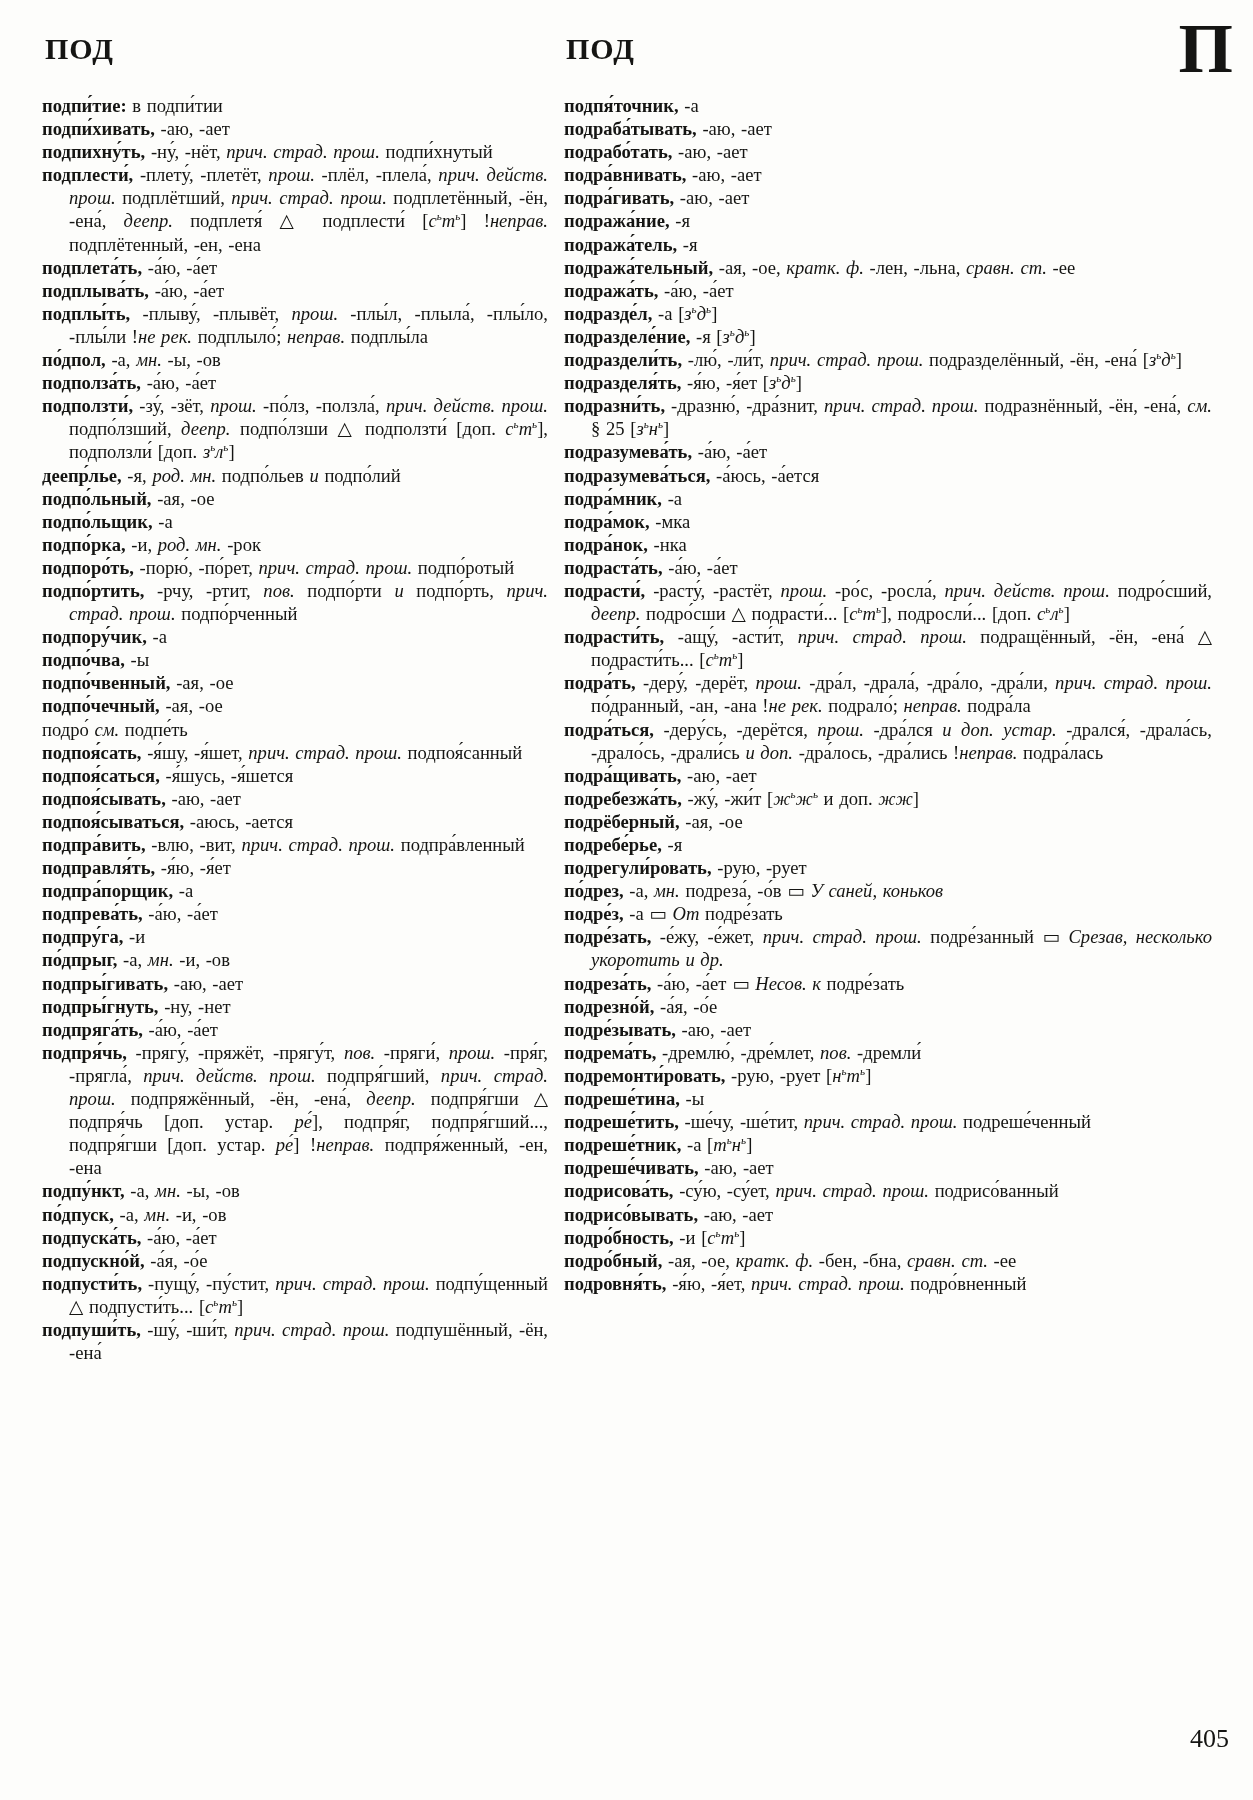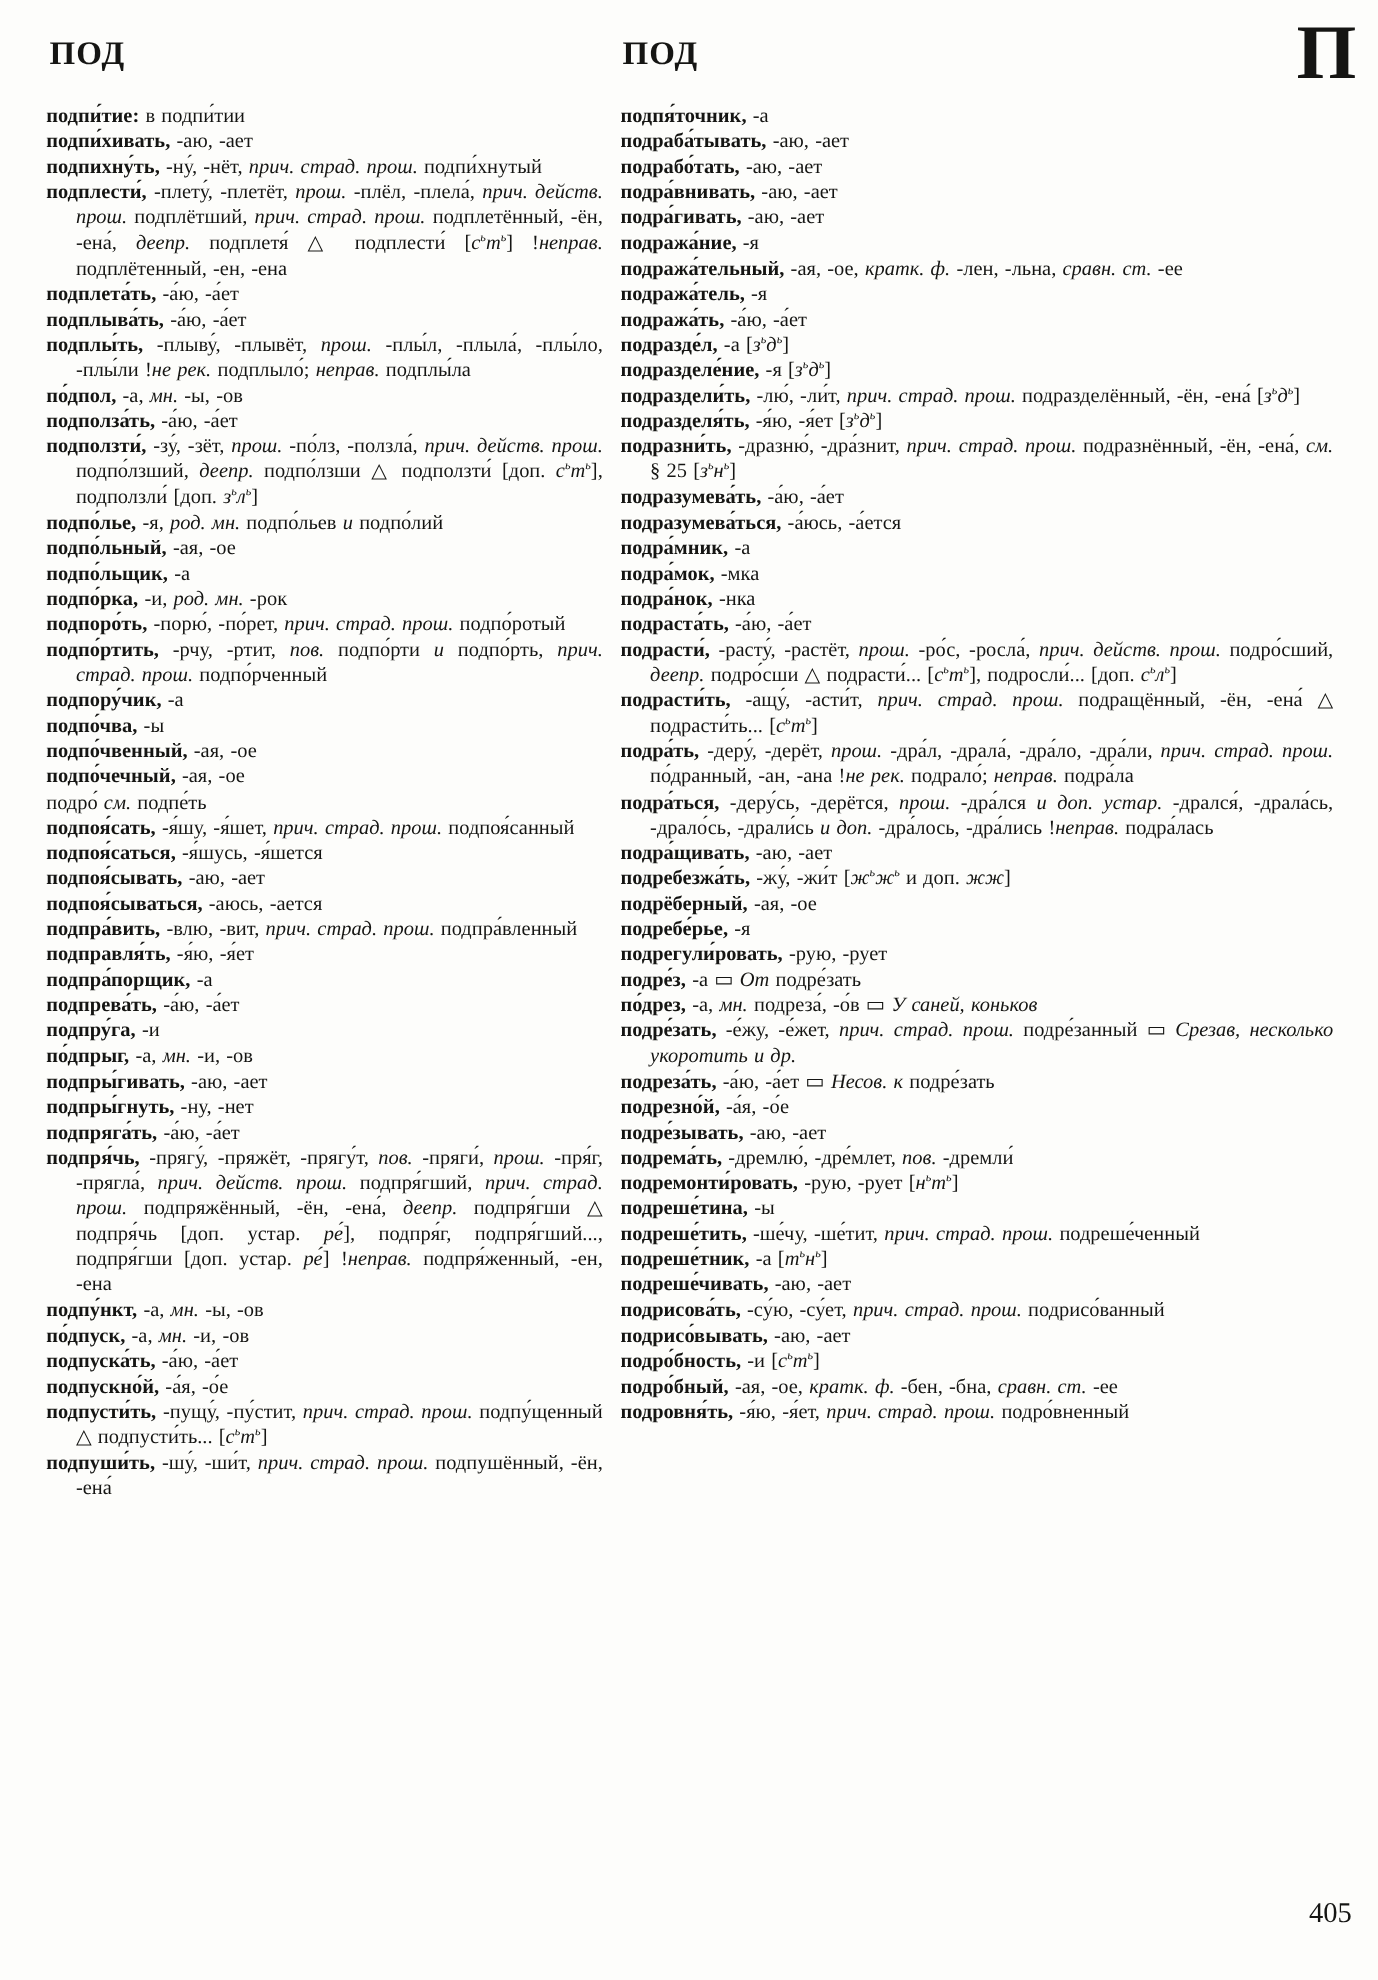--- a/index.html
+++ b/index.html
@@ -60,21 +60,21 @@
       <p class="entry"><span class="seg-b">подпи́тие:</span><span class="seg-n"> в подпи́тии</span></p>
       <p class="entry"><span class="seg-b">подпи́хивать,</span><span class="seg-n"> -аю, -ает</span></p>
       <p class="entry"><span class="seg-b">подпихну́ть,</span><span class="seg-n"> -ну́, -нёт, </span><span class="seg-i">прич. страд. прош.</span><span class="seg-n"> подпи́хнутый</span></p>
       <p class="entry"><span class="seg-b">подплести́,</span><span class="seg-n"> -плету́, -плетёт, </span><span class="seg-i">прош.</span><span class="seg-n"> -плёл, -плела́, </span><span class="seg-i">прич. действ. прош.</span><span class="seg-n"> подплётший, </span><span class="seg-i">прич. страд. прош.</span><span class="seg-n"> подплетённый, -ён, -ена́, </span><span class="seg-i">деепр.</span><span class="seg-n"> подплетя́ △ подплести́ [</span><span class="seg-i">с<sup>ь</sup>т<sup>ь</sup></span><span class="seg-n">] !</span><span class="seg-i">неправ.</span><span class="seg-n"> подплётенный, -ен, -ена</span></p>
       <p class="entry"><span class="seg-b">подплета́ть,</span><span class="seg-n"> -а́ю, -а́ет</span></p>
       <p class="entry"><span class="seg-b">подплыва́ть,</span><span class="seg-n"> -а́ю, -а́ет</span></p>
       <p class="entry"><span class="seg-b">подплы́ть,</span><span class="seg-n"> -плыву́, -плывёт, </span><span class="seg-i">прош.</span><span class="seg-n"> -плы́л, -плыла́, -плы́ло, -плы́ли !</span><span class="seg-i">не рек.</span><span class="seg-n"> подплыло́; </span><span class="seg-i">неправ.</span><span class="seg-n"> подплы́ла</span></p>
       <p class="entry"><span class="seg-b">по́дпол,</span><span class="seg-n"> -а, </span><span class="seg-i">мн.</span><span class="seg-n"> -ы, -ов</span></p>
       <p class="entry"><span class="seg-b">подполза́ть,</span><span class="seg-n"> -а́ю, -а́ет</span></p>
       <p class="entry"><span class="seg-b">подползти́,</span><span class="seg-n"> -зу́, -зёт, </span><span class="seg-i">прош.</span><span class="seg-n"> -по́лз, -ползла́, </span><span class="seg-i">прич. действ. прош.</span><span class="seg-n"> подпо́лзший, </span><span class="seg-i">деепр.</span><span class="seg-n"> подпо́лзши △ подползти́ [доп. </span><span class="seg-i">с<sup>ь</sup>т<sup>ь</sup></span><span class="seg-n">], подползли́ [доп. </span><span class="seg-i">з<sup>ь</sup>л<sup>ь</sup></span><span class="seg-n">]</span></p>
-      <p class="entry"><span class="seg-b">подпо́лье,</span><span class="seg-n"> -я, </span><span class="seg-i">род. мн.</span><span class="seg-n"> подпо́льев </span><span class="seg-i">и</span><span class="seg-n"> подпо́лий</span></p>
+      <p class="entry"><span class="seg-b">деепр́лье,</span><span class="seg-n"> -я, </span><span class="seg-i">род. мн.</span><span class="seg-n"> подпо́льев </span><span class="seg-i">и</span><span class="seg-n"> подпо́лий</span></p>
       <p class="entry"><span class="seg-b">подпо́льный,</span><span class="seg-n"> -ая, -ое</span></p>
       <p class="entry"><span class="seg-b">подпо́льщик,</span><span class="seg-n"> -а</span></p>
       <p class="entry"><span class="seg-b">подпо́рка,</span><span class="seg-n"> -и, </span><span class="seg-i">род. мн.</span><span class="seg-n"> -рок</span></p>
       <p class="entry"><span class="seg-b">подпоро́ть,</span><span class="seg-n"> -порю́, -по́рет, </span><span class="seg-i">прич. страд. прош.</span><span class="seg-n"> подпо́ротый</span></p>
       <p class="entry"><span class="seg-b">подпо́ртить,</span><span class="seg-n"> -рчу, -ртит, </span><span class="seg-i">пов.</span><span class="seg-n"> подпо́рти </span><span class="seg-i">и</span><span class="seg-n"> подпо́рть, </span><span class="seg-i">прич. страд. прош.</span><span class="seg-n"> подпо́рченный</span></p>
       <p class="entry"><span class="seg-b">подпору́чик,</span><span class="seg-n"> -а</span></p>
       <p class="entry"><span class="seg-b">подпо́чва,</span><span class="seg-n"> -ы</span></p>
       <p class="entry"><span class="seg-b">подпо́чвенный,</span><span class="seg-n"> -ая, -ое</span></p>
       <p class="entry"><span class="seg-b">подпо́чечный,</span><span class="seg-n"> -ая, -ое</span></p>
       <p class="entry"><span class="seg-n">подро́ </span><span class="seg-i">см.</span><span class="seg-n"> подпе́ть</span></p>
@@ -99,22 +99,22 @@
       <p class="entry"><span class="seg-b">подпусти́ть,</span><span class="seg-n"> -пущу́, -пу́стит, </span><span class="seg-i">прич. страд. прош.</span><span class="seg-n"> подпу́щенный △ подпусти́ть... [</span><span class="seg-i">с<sup>ь</sup>т<sup>ь</sup></span><span class="seg-n">]</span></p>
       <p class="entry"><span class="seg-b">подпуши́ть,</span><span class="seg-n"> -шу́, -ши́т, </span><span class="seg-i">прич. страд. прош.</span><span class="seg-n"> подпушённый, -ён, -ена́</span></p>
     </div>
   <div class="col col-right">
       <p class="entry"><span class="seg-b">подпя́точник,</span><span class="seg-n"> -а</span></p>
       <p class="entry"><span class="seg-b">подраба́тывать,</span><span class="seg-n"> -аю, -ает</span></p>
       <p class="entry"><span class="seg-b">подрабо́тать,</span><span class="seg-n"> -аю, -ает</span></p>
       <p class="entry"><span class="seg-b">подра́внивать,</span><span class="seg-n"> -аю, -ает</span></p>
       <p class="entry"><span class="seg-b">подра́гивать,</span><span class="seg-n"> -аю, -ает</span></p>
       <p class="entry"><span class="seg-b">подража́ние,</span><span class="seg-n"> -я</span></p>
+      <p class="entry"><span class="seg-b">подража́тель,</span><span class="seg-n"> -я</span></p>
       <p class="entry"><span class="seg-b">подража́тельный,</span><span class="seg-n"> -ая, -ое, </span><span class="seg-i">кратк. ф.</span><span class="seg-n"> -лен, -льна, </span><span class="seg-i">сравн. ст.</span><span class="seg-n"> -ее</span></p>
-      <p class="entry"><span class="seg-b">подража́тель,</span><span class="seg-n"> -я</span></p>
       <p class="entry"><span class="seg-b">подража́ть,</span><span class="seg-n"> -а́ю, -а́ет</span></p>
       <p class="entry"><span class="seg-b">подразде́л,</span><span class="seg-n"> -а [</span><span class="seg-i">з<sup>ь</sup>д<sup>ь</sup></span><span class="seg-n">]</span></p>
       <p class="entry"><span class="seg-b">подразделе́ние,</span><span class="seg-n"> -я [</span><span class="seg-i">з<sup>ь</sup>д<sup>ь</sup></span><span class="seg-n">]</span></p>
       <p class="entry"><span class="seg-b">подраздели́ть,</span><span class="seg-n"> -лю́, -ли́т, </span><span class="seg-i">прич. страд. прош.</span><span class="seg-n"> подразделённый, -ён, -ена́ [</span><span class="seg-i">з<sup>ь</sup>д<sup>ь</sup></span><span class="seg-n">]</span></p>
       <p class="entry"><span class="seg-b">подразделя́ть,</span><span class="seg-n"> -я́ю, -я́ет [</span><span class="seg-i">з<sup>ь</sup>д<sup>ь</sup></span><span class="seg-n">]</span></p>
       <p class="entry"><span class="seg-b">подразни́ть,</span><span class="seg-n"> -дразню́, -дра́знит, </span><span class="seg-i">прич. страд. прош.</span><span class="seg-n"> подразнённый, -ён, -ена́, </span><span class="seg-i">см.</span><span class="seg-n"> § 25 [</span><span class="seg-i">з<sup>ь</sup>н<sup>ь</sup></span><span class="seg-n">]</span></p>
       <p class="entry"><span class="seg-b">подразумева́ть,</span><span class="seg-n"> -а́ю, -а́ет</span></p>
       <p class="entry"><span class="seg-b">подразумева́ться,</span><span class="seg-n"> -а́юсь, -а́ется</span></p>
       <p class="entry"><span class="seg-b">подра́мник,</span><span class="seg-n"> -а</span></p>
       <p class="entry"><span class="seg-b">подра́мок,</span><span class="seg-n"> -мка</span></p>
@@ -122,22 +122,22 @@
       <p class="entry"><span class="seg-b">подраста́ть,</span><span class="seg-n"> -а́ю, -а́ет</span></p>
       <p class="entry"><span class="seg-b">подрасти́,</span><span class="seg-n"> -расту́, -растёт, </span><span class="seg-i">прош.</span><span class="seg-n"> -ро́с, -росла́, </span><span class="seg-i">прич. действ. прош.</span><span class="seg-n"> подро́сший, </span><span class="seg-i">деепр.</span><span class="seg-n"> подро́сши △ подрасти́... [</span><span class="seg-i">с<sup>ь</sup>т<sup>ь</sup></span><span class="seg-n">], подросли́... [доп. </span><span class="seg-i">с<sup>ь</sup>л<sup>ь</sup></span><span class="seg-n">]</span></p>
       <p class="entry"><span class="seg-b">подрасти́ть,</span><span class="seg-n"> -ащу́, -асти́т, </span><span class="seg-i">прич. страд. прош.</span><span class="seg-n"> подращённый, -ён, -ена́ △ подрасти́ть... [</span><span class="seg-i">с<sup>ь</sup>т<sup>ь</sup></span><span class="seg-n">]</span></p>
       <p class="entry"><span class="seg-b">подра́ть,</span><span class="seg-n"> -деру́, -дерёт, </span><span class="seg-i">прош.</span><span class="seg-n"> -дра́л, -драла́, -дра́ло, -дра́ли, </span><span class="seg-i">прич. страд. прош.</span><span class="seg-n"> по́дранный, -ан, -ана !</span><span class="seg-i">не рек.</span><span class="seg-n"> подрало́; </span><span class="seg-i">неправ.</span><span class="seg-n"> подра́ла</span></p>
       <p class="entry"><span class="seg-b">подра́ться,</span><span class="seg-n"> -деру́сь, -дерётся, </span><span class="seg-i">прош.</span><span class="seg-n"> -дра́лся </span><span class="seg-i">и доп. устар.</span><span class="seg-n"> -дрался́, -драла́сь, -драло́сь, -драли́сь </span><span class="seg-i">и доп.</span><span class="seg-n"> -дра́лось, -дра́лись !</span><span class="seg-i">неправ.</span><span class="seg-n"> подра́лась</span></p>
       <p class="entry"><span class="seg-b">подра́щивать,</span><span class="seg-n"> -аю, -ает</span></p>
       <p class="entry"><span class="seg-b">подребезжа́ть,</span><span class="seg-n"> -жу́, -жи́т [</span><span class="seg-i">ж<sup>ь</sup>ж<sup>ь</sup></span><span class="seg-n"> и доп. </span><span class="seg-i">жж</span><span class="seg-n">]</span></p>
       <p class="entry"><span class="seg-b">подрёберный,</span><span class="seg-n"> -ая, -ое</span></p>
       <p class="entry"><span class="seg-b">подребе́рье,</span><span class="seg-n"> -я</span></p>
       <p class="entry"><span class="seg-b">подрегули́ровать,</span><span class="seg-n"> -рую, -рует</span></p>
+      <p class="entry"><span class="seg-b">по́дрез,</span><span class="seg-n"> -а, </span><span class="seg-i">мн.</span><span class="seg-n"> подреза́, -о́в ▭ </span><span class="seg-i">У саней, коньков</span></p>
       <p class="entry"><span class="seg-b">подре́з,</span><span class="seg-n"> -а ▭ </span><span class="seg-i">От</span><span class="seg-n"> подре́зать</span></p>
-      <p class="entry"><span class="seg-b">по́дрез,</span><span class="seg-n"> -а, </span><span class="seg-i">мн.</span><span class="seg-n"> подреза́, -о́в ▭ </span><span class="seg-i">У саней, коньков</span></p>
       <p class="entry"><span class="seg-b">подре́зать,</span><span class="seg-n"> -е́жу, -е́жет, </span><span class="seg-i">прич. страд. прош.</span><span class="seg-n"> подре́занный ▭ </span><span class="seg-i">Срезав, несколько укоротить и др.</span></p>
       <p class="entry"><span class="seg-b">подреза́ть,</span><span class="seg-n"> -а́ю, -а́ет ▭ </span><span class="seg-i">Несов. к</span><span class="seg-n"> подре́зать</span></p>
       <p class="entry"><span class="seg-b">подрезно́й,</span><span class="seg-n"> -а́я, -о́е</span></p>
       <p class="entry"><span class="seg-b">подре́зывать,</span><span class="seg-n"> -аю, -ает</span></p>
       <p class="entry"><span class="seg-b">подрема́ть,</span><span class="seg-n"> -дремлю́, -дре́млет, </span><span class="seg-i">пов.</span><span class="seg-n"> -дремли́</span></p>
       <p class="entry"><span class="seg-b">подремонти́ровать,</span><span class="seg-n"> -рую, -рует [</span><span class="seg-i">н<sup>ь</sup>т<sup>ь</sup></span><span class="seg-n">]</span></p>
       <p class="entry"><span class="seg-b">подреше́тина,</span><span class="seg-n"> -ы</span></p>
       <p class="entry"><span class="seg-b">подреше́тить,</span><span class="seg-n"> -ше́чу, -ше́тит, </span><span class="seg-i">прич. страд. прош.</span><span class="seg-n"> подреше́ченный</span></p>
       <p class="entry"><span class="seg-b">подреше́тник,</span><span class="seg-n"> -а [</span><span class="seg-i">т<sup>ь</sup>н<sup>ь</sup></span><span class="seg-n">]</span></p>
       <p class="entry"><span class="seg-b">подреше́чивать,</span><span class="seg-n"> -аю, -ает</span></p>

